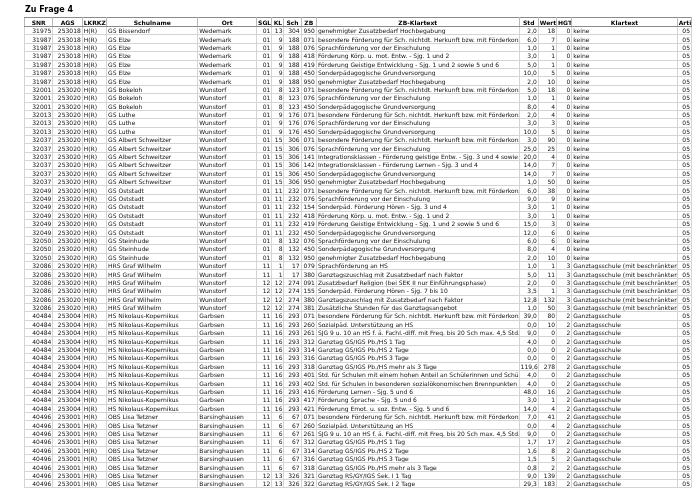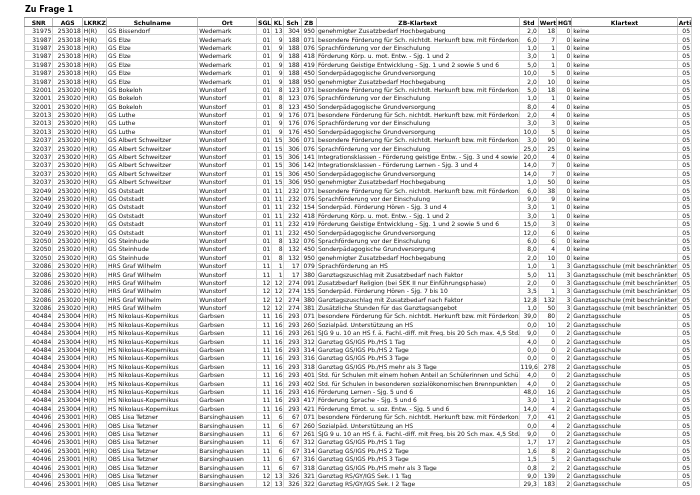--- a/index.html
+++ b/index.html
@@ -26,21 +26,21 @@
     font-size:6px; line-height:7px; color:#111;
     border:1px solid #d4d4d4;
     height:7.4px; padding:0 1px; white-space:nowrap; overflow:hidden;
   }
   table.report { border:1px solid #9a9a9a; }
 </style>
 </head>
 <body>
 
 <div class="page">
-  <div class="report-title">Zu Frage 1</div>
+  <div class="report-title">Zu Frage 4</div>
   <table class="report">
     <colgroup>
         <col style="width: 28px;">
         <col style="width: 29px;">
         <col style="width: 24px;">
         <col style="width: 90px;">
         <col style="width: 58px;">
         <col style="width: 15px;">
         <col style="width: 12px;">
         <col style="width: 17px;">

